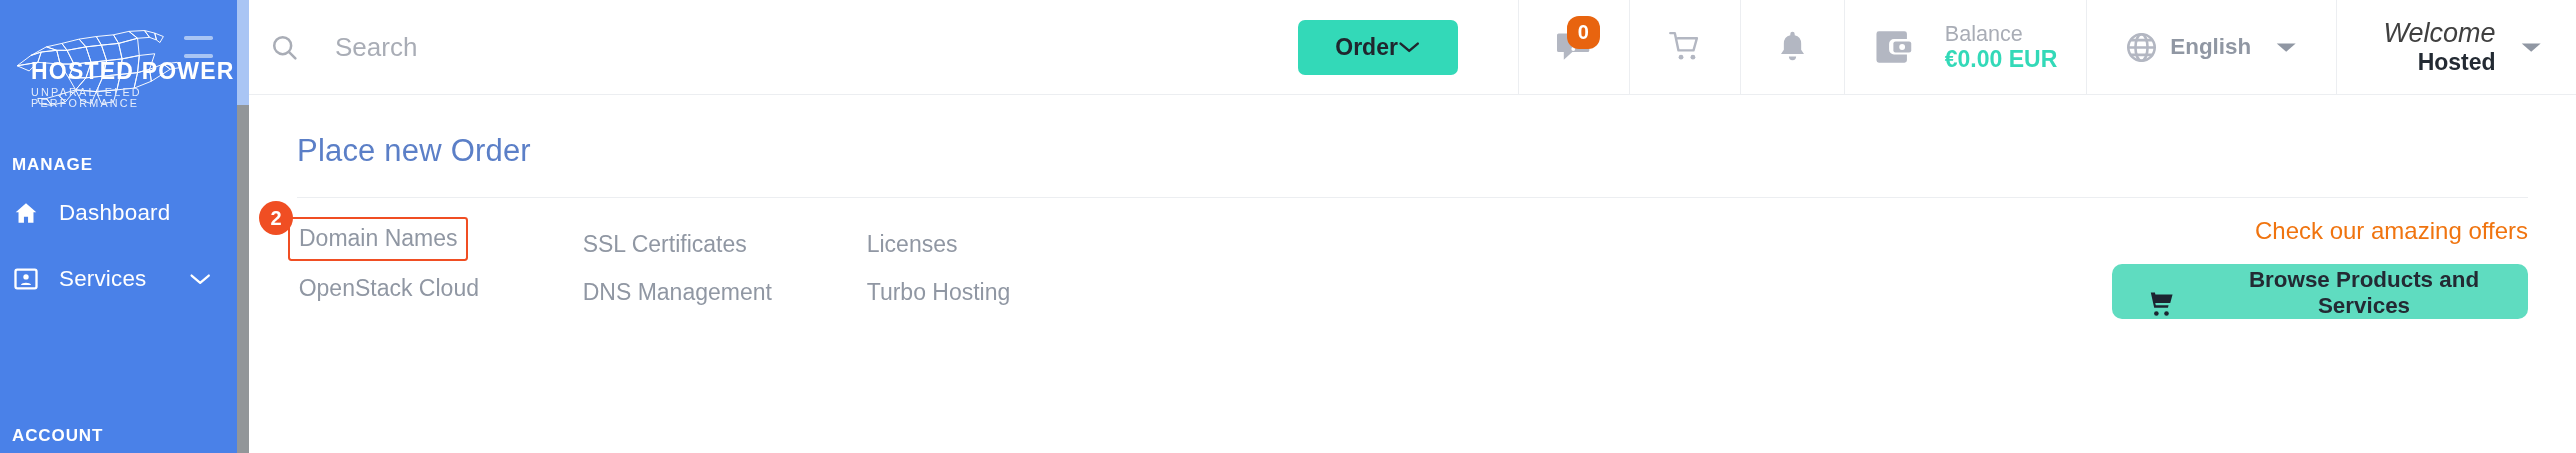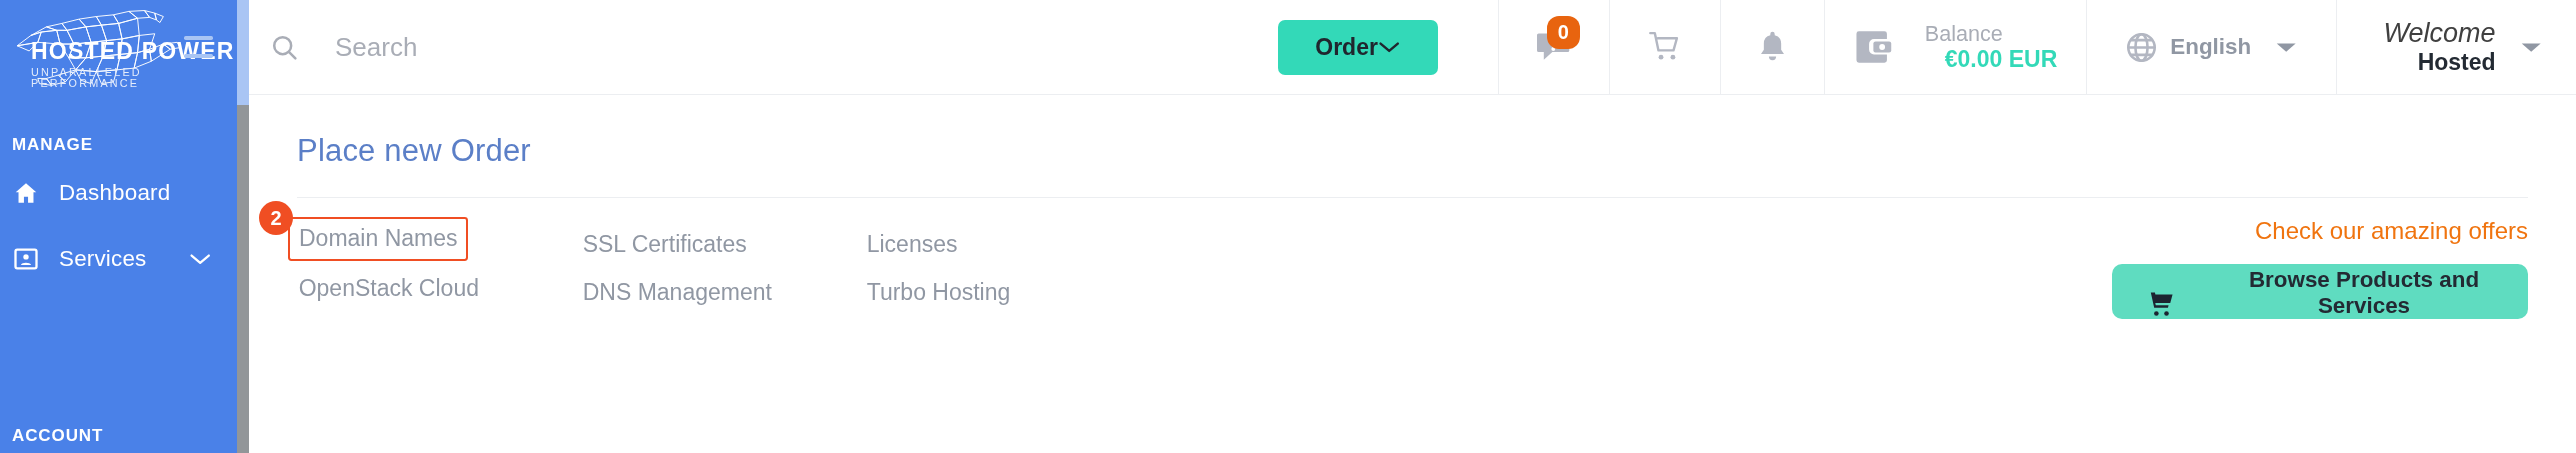--- a/index.html
+++ b/index.html
@@ -17,20 +17,21 @@
     background: #4a81e8;
     color: #ffffff;
     position: relative;
     flex: 0 0 237px;
   }
   .logo-wrap {
     height: 95px;
     display: flex; align-items: center;
     padding-left: 12px;
     position: relative;
+    margin-top: 20px;
   }
   .logo-svg { display:block; }
   .hamburger {
     position: absolute; right: 24px; top: 36px;
     width: 29px; height: 22.4px;
     display: flex; flex-direction: column; justify-content: space-between;
     cursor: pointer;
   }
   .hamburger span { display:block; height:4.3px; width:100%; background:#a9c5f4; border-radius:1.7px; }
   .hamburger span:nth-child(2){ width: 100%; }
@@ -101,21 +102,21 @@
   .badge-count {
     position:absolute; top: 15.5px; left: 48px;
     min-width: 33px; height: 33px; padding: 0 7.8px;
     background:#e8640f; color:#fff; border-radius: 12px;
     font-size: 20px; font-weight: 600;
     display:flex; align-items:center; justify-content:center;
   }
 
   .balance-text { display:flex; flex-direction:column; line-height: 1.18; }
   .balance-label { font-size: 21.6px; color:#a9adb6; }
-  .balance-amount { font-size: 23px; color:#33d9b8; font-weight: 700; margin-left: 20px; }
+  .balance-amount { font-size: 23px; color:#33d9b8; font-weight: 700; }
 
   .lang-label { font-size: 22.4px; color:#9097a3; }
 
   .user-text { display:flex; flex-direction:column; align-items:flex-end; line-height:1.2; }
   .user-welcome { font-size: 27px; color:#404040;font-style:italic; }
   .user-name { font-size: 23px; color:#232a33; font-weight:700; }
 
   
   .main { flex:1 1 auto; background:#ffffff; padding: 38px 0 0 0; position:relative; }
   .panel { padding: 0 48px 0 48px; }

